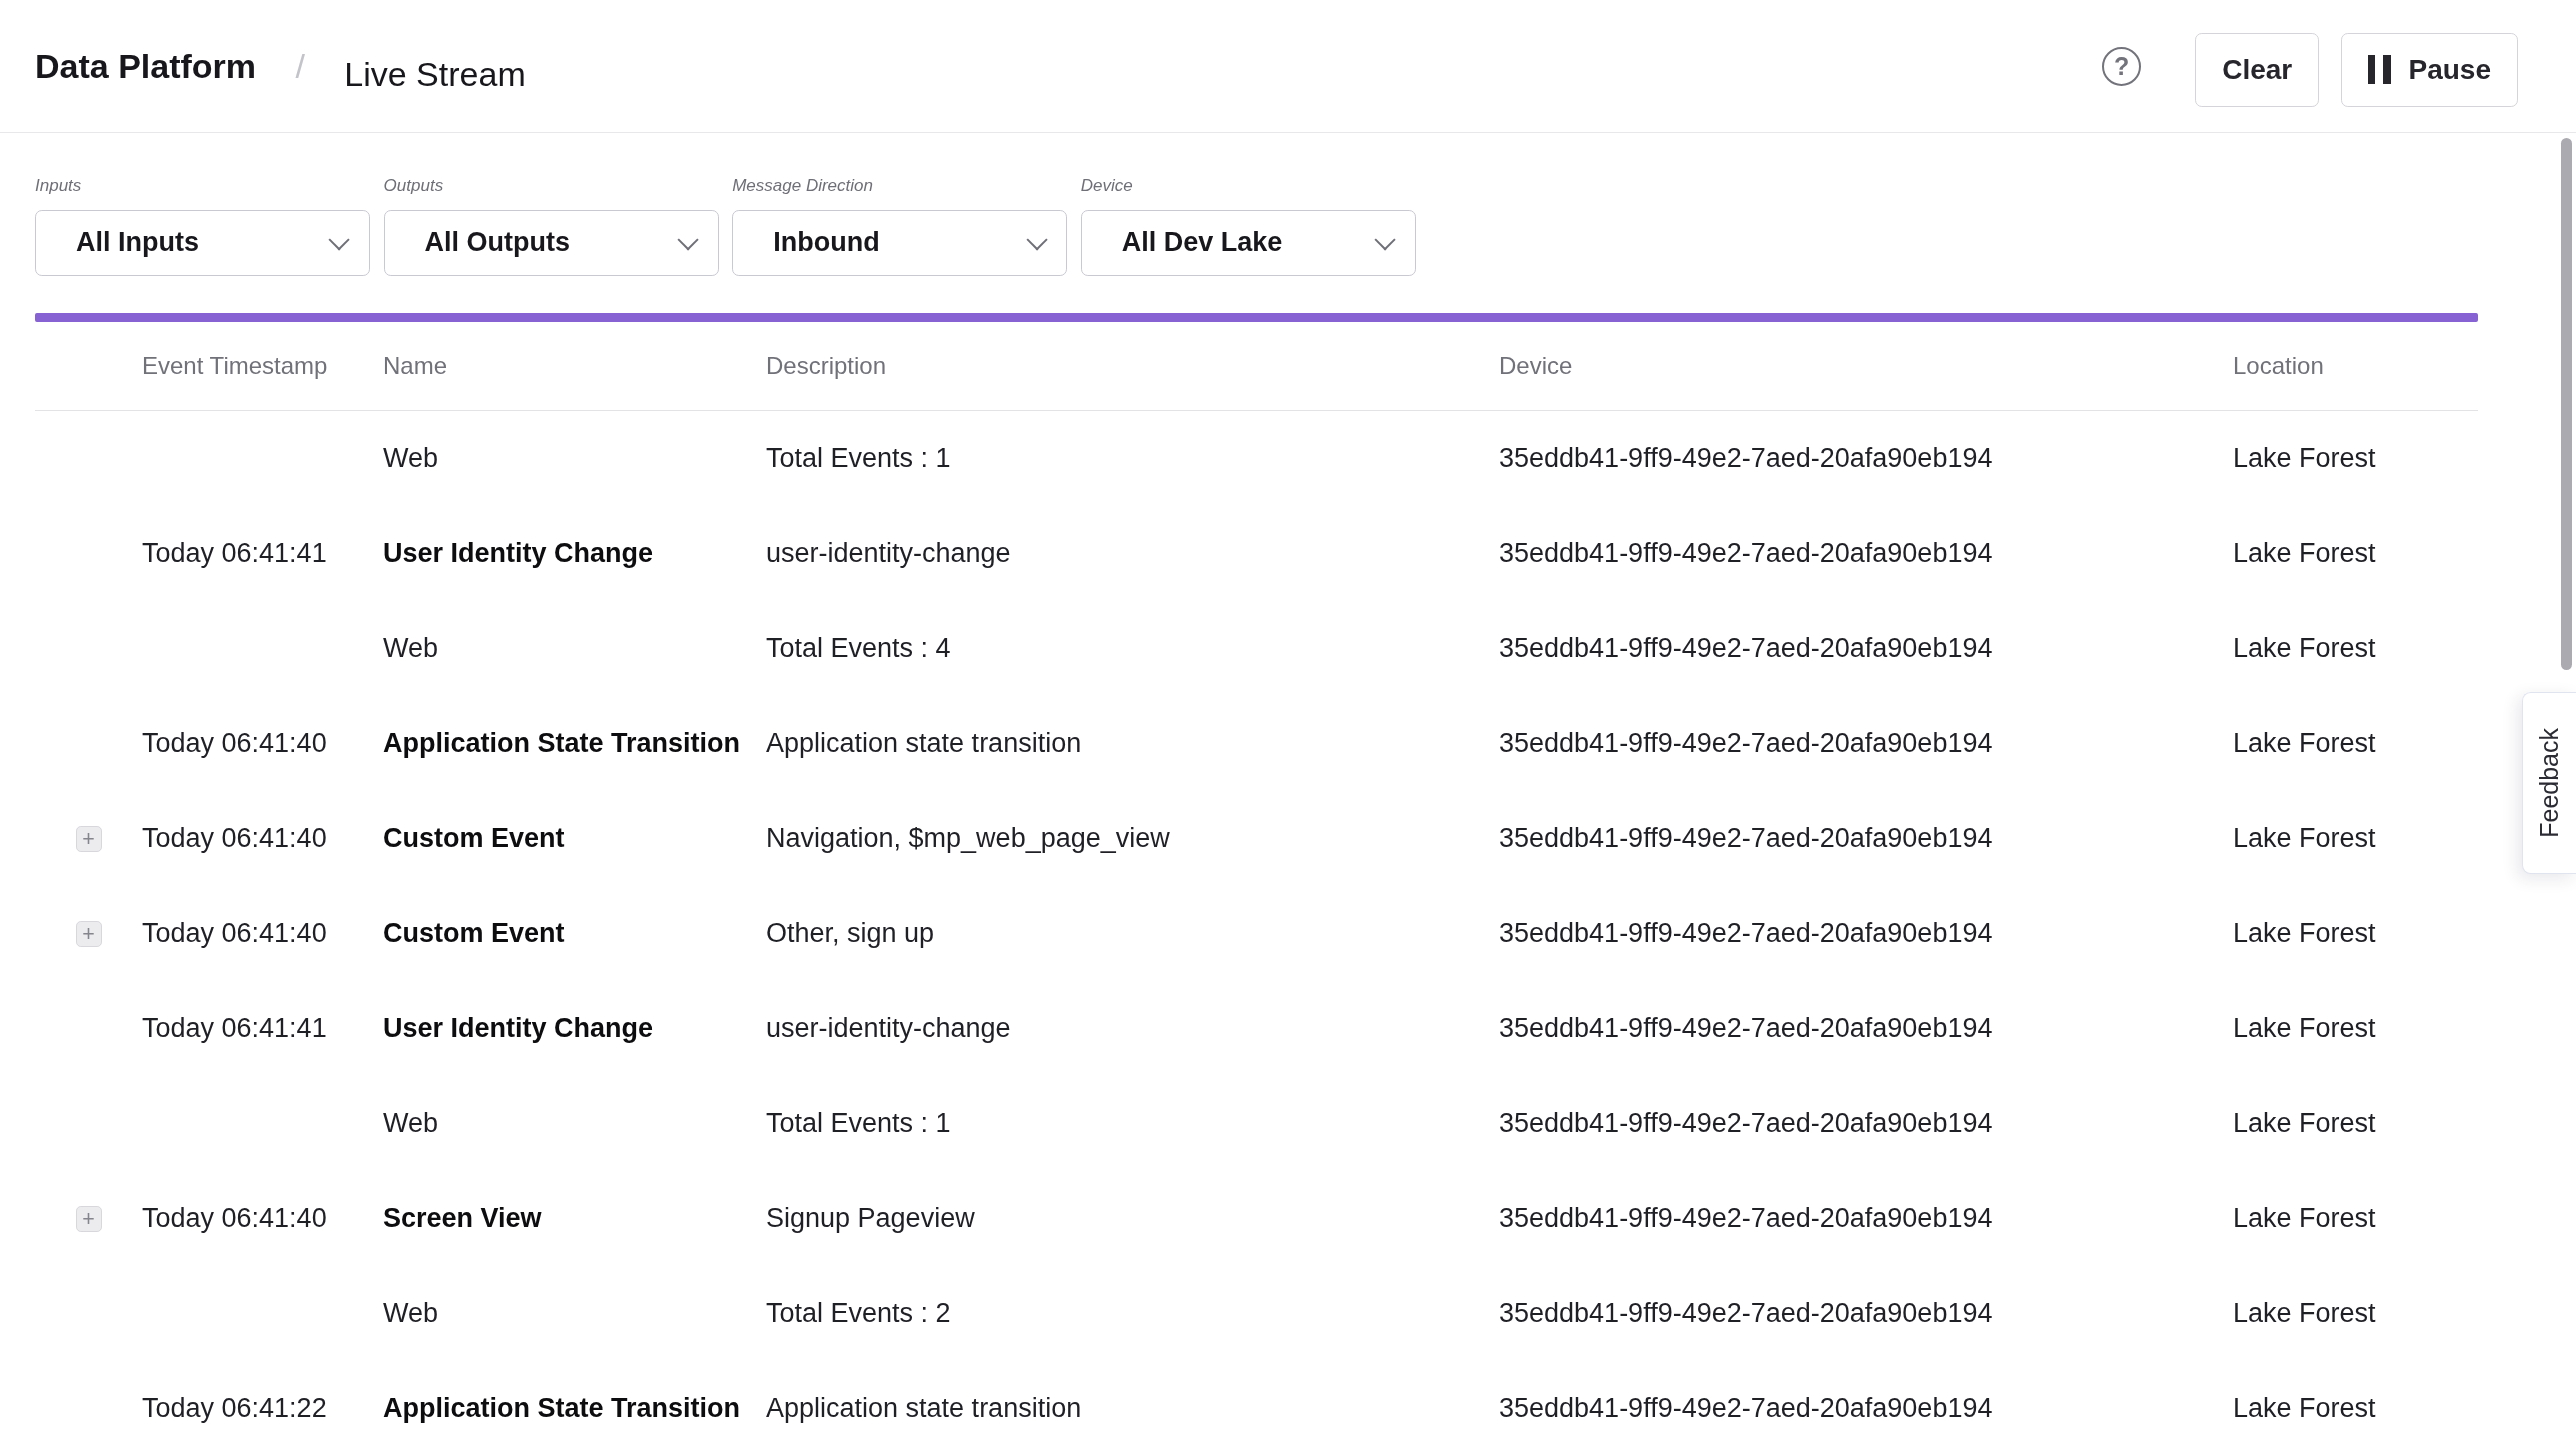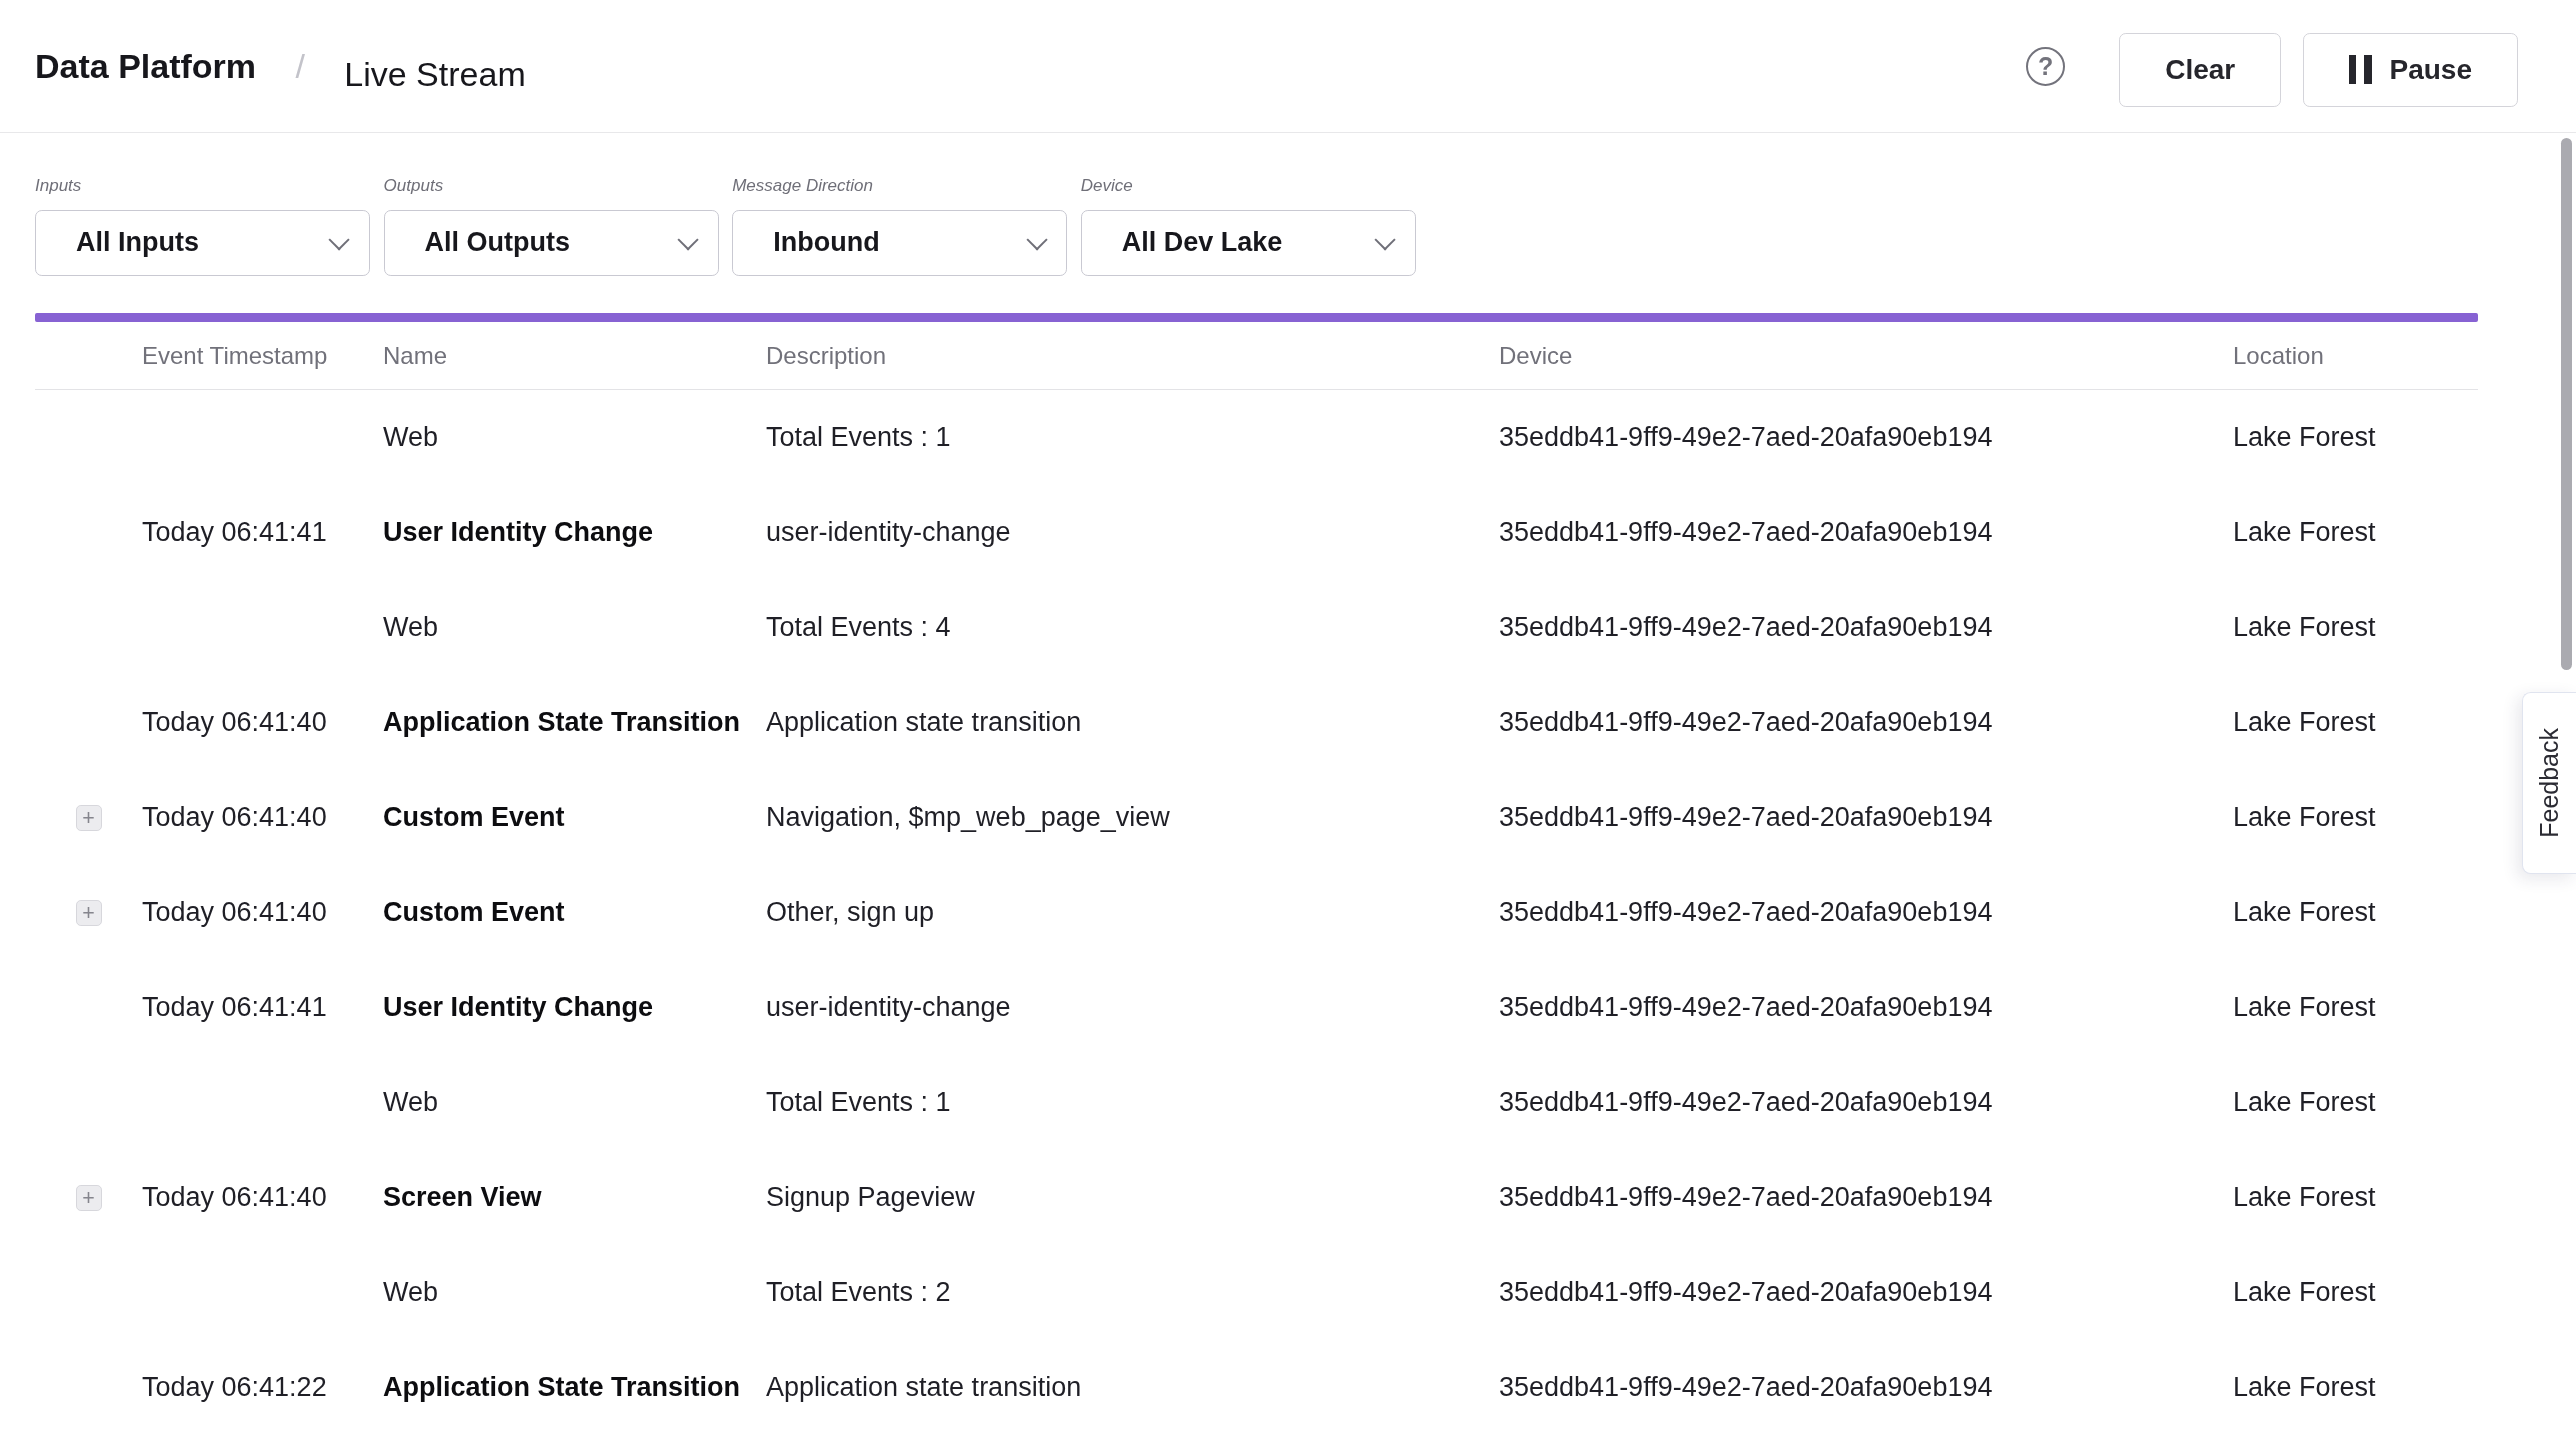--- a/index.html
+++ b/index.html
@@ -26,21 +26,21 @@
 
   .topbar-right { margin-left: auto; display: flex; align-items: center; }
   .help-icon {
     width: 39px; height: 39px;
     border: 2.9px solid #73737c; border-radius: 50%;
     color: #73737c; font-size: 25px; font-weight: 700;
     display: flex; align-items: center; justify-content: center;
     margin-right: 54px; cursor: pointer;
   }
   .btn {
-    height: 74px; padding: 0 45px;
+    height: 74px; padding: 0 26px;
     background: #fff; border: 1px solid #d4d4da; border-radius: 6.8px;
     font-family: "Liberation Sans", sans-serif;
     font-size: 28px; font-weight: 700; color: #26262c;
     display: flex; align-items: center; cursor: pointer; margin-top: 7px;
   }
   .btn + .btn { margin-left: 21.4px; }
   .pause-glyph { display: inline-flex; gap: 7.8px; margin-right: 17.5px; }
   .pause-glyph i { display: block; width: 7.8px; height: 29px; background: #26262c; }
 
   
@@ -74,21 +74,21 @@
   }
 
   
   .table { margin-left: 35px; width: 2443px; }
   .thead, .trow {
     display: grid;
     grid-template-columns: 107px 241px 383px 733px 734px 1fr;
     align-items: center;
   }
   .thead {
-    height: 68px;
+    height: 89px;
     border-bottom: 1px solid #e3e3e6;
     color: #71717a; font-size: 24px; font-weight: 400;
   }
   .trow { height: 95px; font-size: 27px; color: #1f1f26; cursor: pointer; }
   .cell { overflow: hidden; white-space: nowrap; padding-right: 19.4px; }
   .c-exp { display: flex; justify-content: center; padding-right: 0; }
   .name-bold { font-weight: 700; color: #0d0d10; }
   .expand-btn {
     width: 26px; height: 26px;
     background: #ececef; border: 1px solid #d7d7dc; border-radius: 4.9px;

